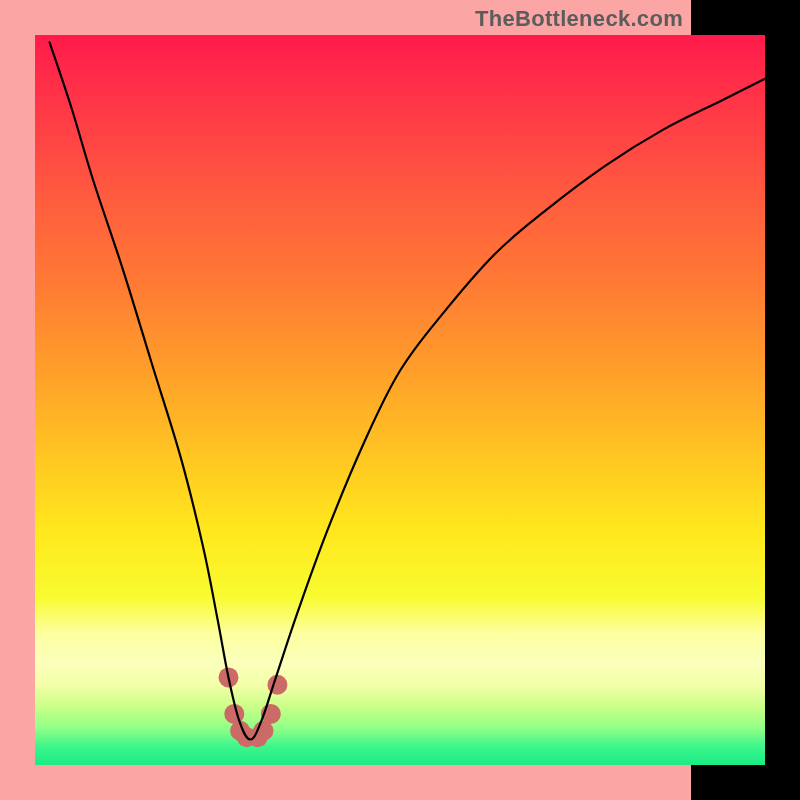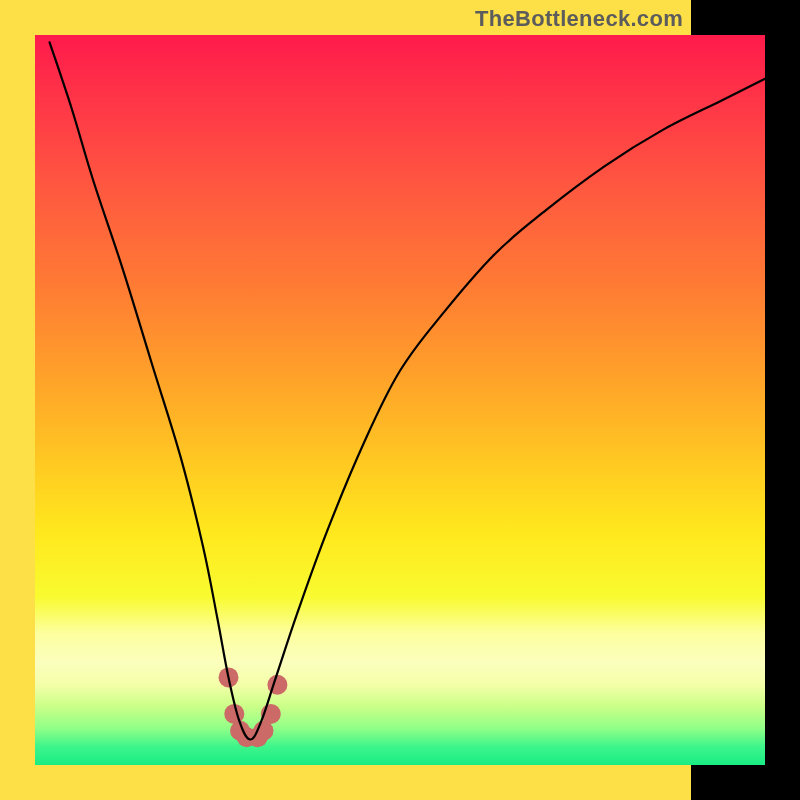--- a/index.html
+++ b/index.html
@@ -9,21 +9,21 @@
     height: 800px;
     background: #000;
     overflow: hidden;
   }
   .frame {
     position: absolute;
     left: 0;
     top: 0;
     width: 691px;
     height: 800px;
-    background: #fde047;
+    background: #fca5a5;
   }
   .plot-area {
     position: absolute;
     left: 35px;
     top: 35px;
     width: 730px;
     height: 730px;
     overflow: hidden;
   }
   .gradient-bg {

